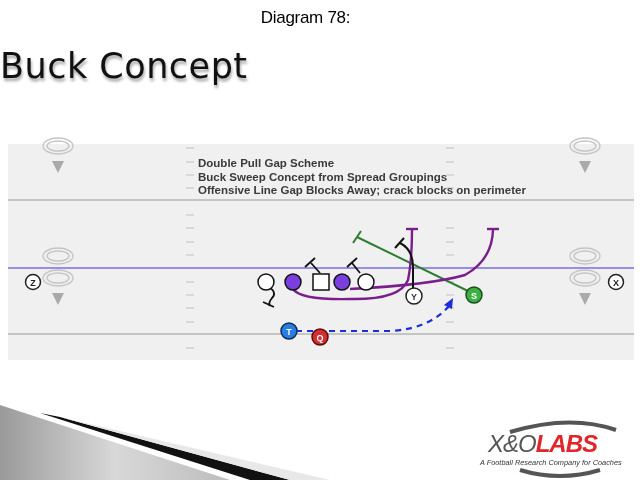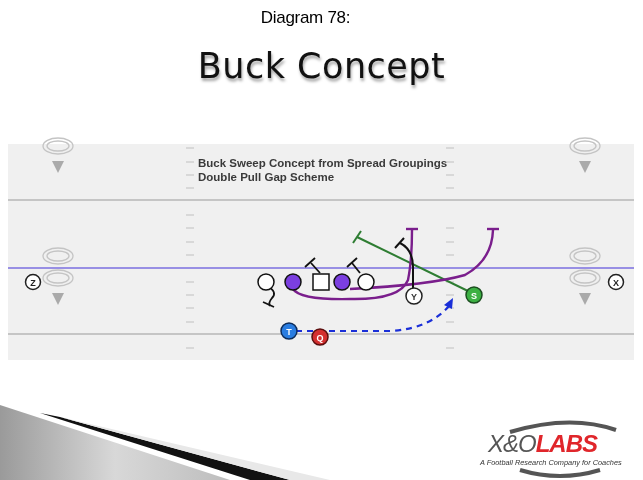--- a/index.html
+++ b/index.html
@@ -1,18 +1,18 @@
 <!DOCTYPE html>
 <html><head>
   <meta charset="utf-8">
   <style>
     html, body { margin: 0; padding: 0; }
     body { width: 643px; height: 480px; background: #ffffff; position: relative; overflow: hidden; font-family: "Liberation Sans", sans-serif; }
     .subtitle { position: absolute; left: 0; width: 611px; top: 8px; text-align: center; font-size: 17px; color: #000; letter-spacing: -0.3px; }
-    .title { position: absolute; left: 0; width: 643px; top: 46px; text-align: center; font-family: "DejaVu Sans", sans-serif; font-size: 35px; color: #111; text-shadow: 1px 3px 3px rgba(0,0,0,0.35); letter-spacing: 0.5px; }
+    .title { position: absolute; left: 0; width: 643px; top: 46px; font-family: "DejaVu Sans", sans-serif; font-size: 35px; color: #111; text-shadow: 1px 3px 3px rgba(0,0,0,0.35); letter-spacing: 0.5px; }
     .field { position: absolute; left: 8px; top: 144px; width: 626px; height: 216px; background: #f0f0f0; }
     .notes { position: absolute; left: 198px; top: 157px; font-weight: bold; font-size: 11.5px; color: #3a3a3a; line-height: 13.6px; }
     .notes div { white-space: nowrap; }
     svg.play { position: absolute; left: 0; top: 0; }
     .swoosh { position: absolute; left: 0; top: 395px; }
     .logo { position: absolute; left: 480px; top: 418px; width: 150px; height: 62px; font-style: italic; }
     .logo-mark { position: absolute; left: 8px; top: 12px; font-size: 24px; letter-spacing: -1px; }
     .logo-mark .xo { color: #555; }
     .logo-mark .labs { color: #e0262b; font-weight: bold; }
     .logo-tag { position: absolute; left: 0; top: 40px; font-size: 8px; color: #333; white-space: nowrap; transform: scaleX(0.92); transform-origin: left; }
@@ -129,22 +129,23 @@
     <circle cx="289" cy="331" r="8" fill="#2a7de1" stroke="#0d2c5a" stroke-width="1.5"></circle>
     <text x="289" y="335" text-anchor="middle" font-family="Liberation Sans, sans-serif" font-size="9" font-weight="bold" fill="#fff">T</text>
   </g>
   <g>
     <circle cx="320" cy="337" r="8" fill="#d32f2f" stroke="#5a0d0d" stroke-width="1.5"></circle>
     <text x="320" y="341" text-anchor="middle" font-family="Liberation Sans, sans-serif" font-size="9" font-weight="bold" fill="#fff">Q</text>
   </g>
 </svg>
 
 <div class="notes">
+  <div>Double Pull Gap Scheme</div>
   <div>Buck Sweep Concept from Spread Groupings</div>
-  <div>Double Pull Gap Scheme</div>
+  <div>Offensive Line Gap Blocks Away; crack blocks on perimeter</div>
 </div>
 
 <svg class="swoosh" width="643" height="85">
   <defs>
     <linearGradient id="sg" x1="0" y1="0" x2="1" y2="0">
       <stop offset="0" stop-color="#9a9a9a"></stop>
       <stop offset="0.5" stop-color="#d8d8d8"></stop>
       <stop offset="1" stop-color="#bdbdbd"></stop>
     </linearGradient>
   </defs>

